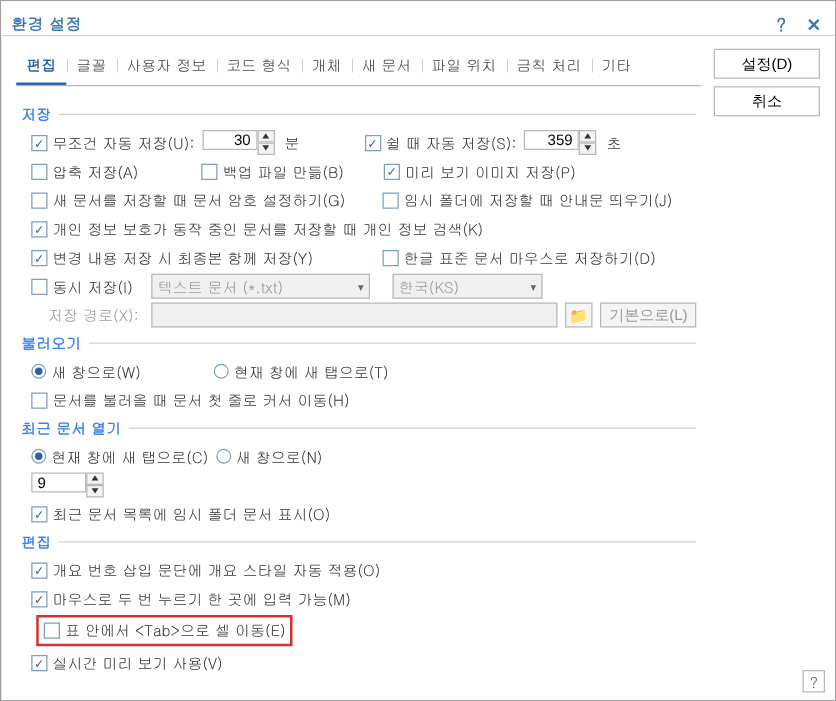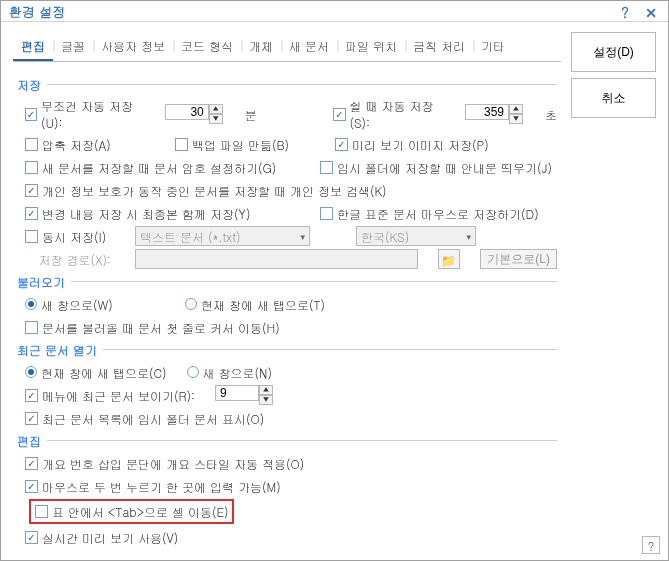--- a/index.html
+++ b/index.html
@@ -5,29 +5,29 @@
 * { box-sizing: border-box; margin: 0; padding: 0; }
 body { font-family: "Malgun Gothic", Gulim, sans-serif; font-size: 12px; color: #333; background: #fff; }
 .dialog { width: 669px; height: 561px; border: 1px solid #a0a0a0; background: #fff; display: flex; flex-direction: column; position: relative; }
 .titlebar { height: 28px; background: #fff; display: flex; align-items: flex-end; padding: 0 8px; border-bottom: 1px solid #d4d4d4; }
 .titlebar-text { font-size: 13px; color: #3a76b8; flex: 1; font-weight: bold; }
 .titlebar-btns { display: flex; gap: 8px; }
 .titlebar-btn { width: 18px; height: 18px; display: flex; align-items: center; justify-content: center; cursor: pointer; color: #3a76b8; font-weight: bold; font-size: 14px; }
 .content-row { display: flex; flex: 1; padding: 10px 12px 8px 12px; gap: 10px; }
 .main-panel { flex: 1; display: flex; flex-direction: column; }
 .side-panel { width: 85px; display: flex; flex-direction: column; gap: 6px; }
-.side-btn { height: 40px; border: 1px solid #b8b8b8; background: #fff; font-size: 12px; cursor: pointer; }
+.side-btn { height: 24px; border: 1px solid #b8b8b8; background: #fff; font-size: 12px; cursor: pointer; }
 .tabs { display: flex; border-bottom: 1px solid #b8b8b8; margin-bottom: 8px; }
 .tab { padding: 5px 8px; font-size: 12px; color: #444; cursor: pointer; position: relative; }
 .tab.active { color: #2b63a6; border-bottom: 2px solid #2b63a6; font-weight: bold; }
 .tab + .tab::before { content: "|"; position: absolute; left: -2px; color: #ccc; }
 .form-body { flex: 1; overflow: auto; padding: 2px 4px; }
 .group-header { color: #3b82f6; font-size: 12px; font-weight: bold; margin: 4px 0 4px 0; display: flex; align-items: center; }
 .group-header::after { content: ""; flex: 1; border-top: 1px solid #d0d0d0; margin-left: 6px; }
-.row { display: flex; align-items: center; margin: 3px 0 3px 8px; min-height: 20px; gap: 20px; }
+.row { display: flex; align-items: center; margin: 3px 0 3px 8px; min-height: 20px; gap: 6px; }
 .check { display: flex; align-items: center; gap: 4px; cursor: pointer; }
 .checkbox { width: 13px; height: 13px; border: 1px solid #7a9fc4; background: #fff; display: inline-flex; align-items: center; justify-content: center; font-size: 10px; color: #2b63a6; }
 .checkbox.checked::after { content: "✓"; }
 .radio { display: flex; align-items: center; gap: 4px; cursor: pointer; }
 .radiobox { width: 12px; height: 12px; border: 1px solid #7a9fc4; border-radius: 50%; background: #fff; display: inline-flex; align-items: center; justify-content: center; }
 .radiobox.checked::after { content: ""; width: 6px; height: 6px; background: #2b63a6; border-radius: 50%; }
 .spinner { display: inline-flex; align-items: flex-start; height: 20px; border-radius: 10px; }
 .spinner input { width: 44px; border: 1px solid #b8b8b8; padding: 0 4px; font-size: 12px; text-align: right; }
 .spinner .spinbtns { display: flex; flex-direction: column; }
 .spinner .sb { width: 14px; height: 10px; border: 1px solid #b8b8b8; background: #f4f4f4; font-size: 7px; line-height: 7px; text-align: center; cursor: pointer; }
@@ -185,24 +185,20 @@
           <label class="radio">
             <span class="radiobox checked"></span>
             <span>현재 창에 새 탭으로(C)</span>
           </label>
           <label class="radio" style="width:140px">
             <span class="radiobox"></span>
             <span>새 창으로(N)</span>
           </label>
         </div>
         <div class="row">
-          <label class="check">
-            <span class="checkbox checked"></span>
-            <span>메뉴에 최근 문서 보이기(R):</span>
-          </label>
           <span class="spinner">
             <input type="text" style="text-align: left;" value="9">
             <span class="spinbtns">
                 <span class="sb">▲</span>
                 <span class="sb">▼</span>
               </span>
           </span>
         </div>
         <div class="row">
           <label class="check">

